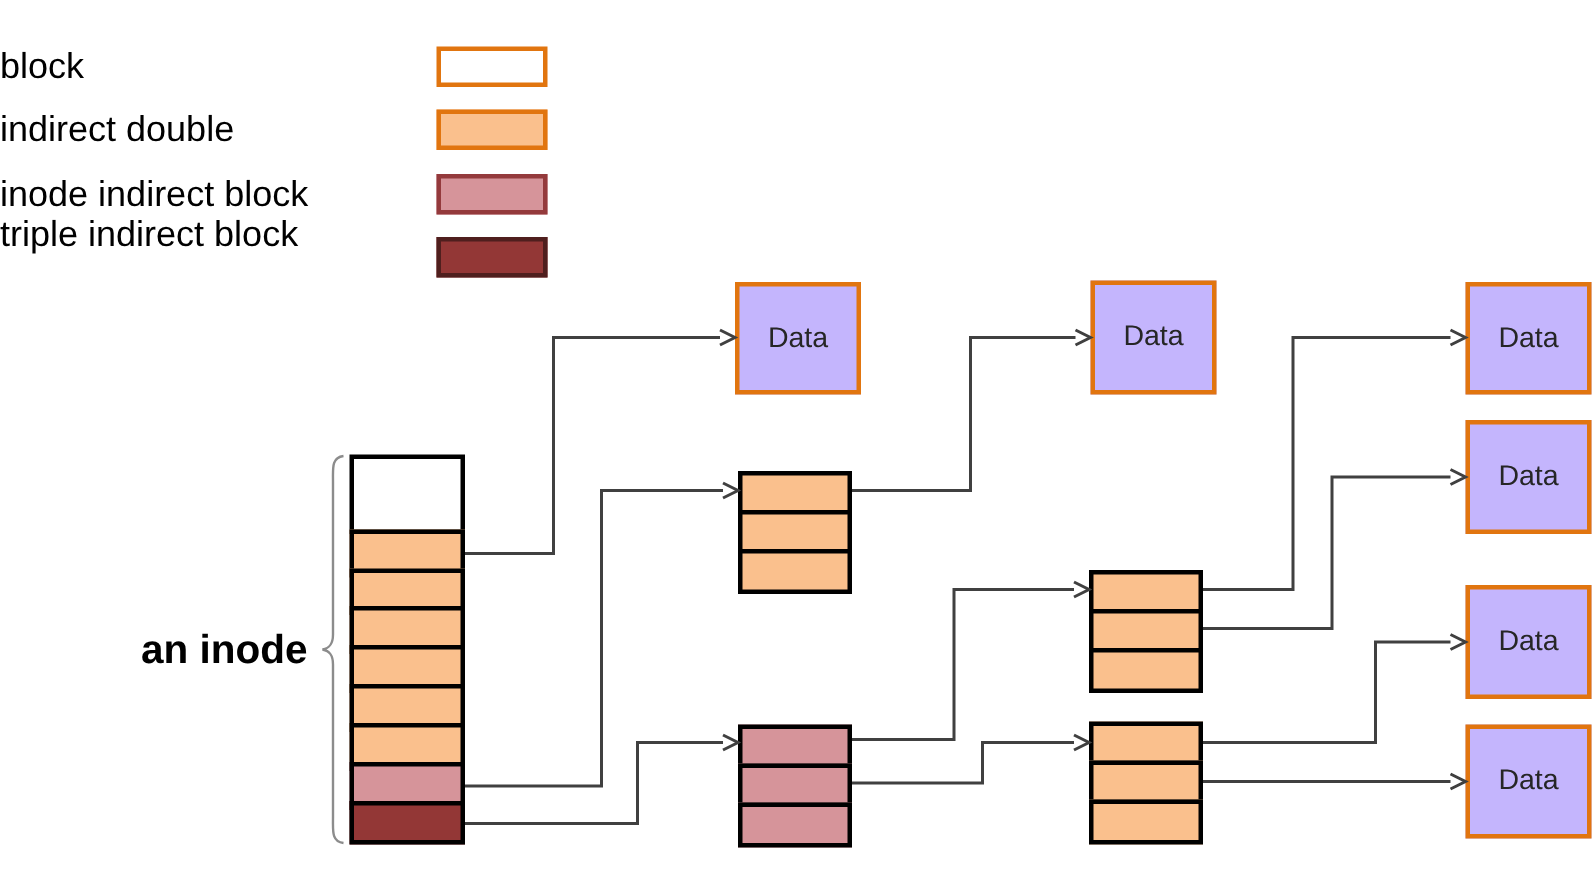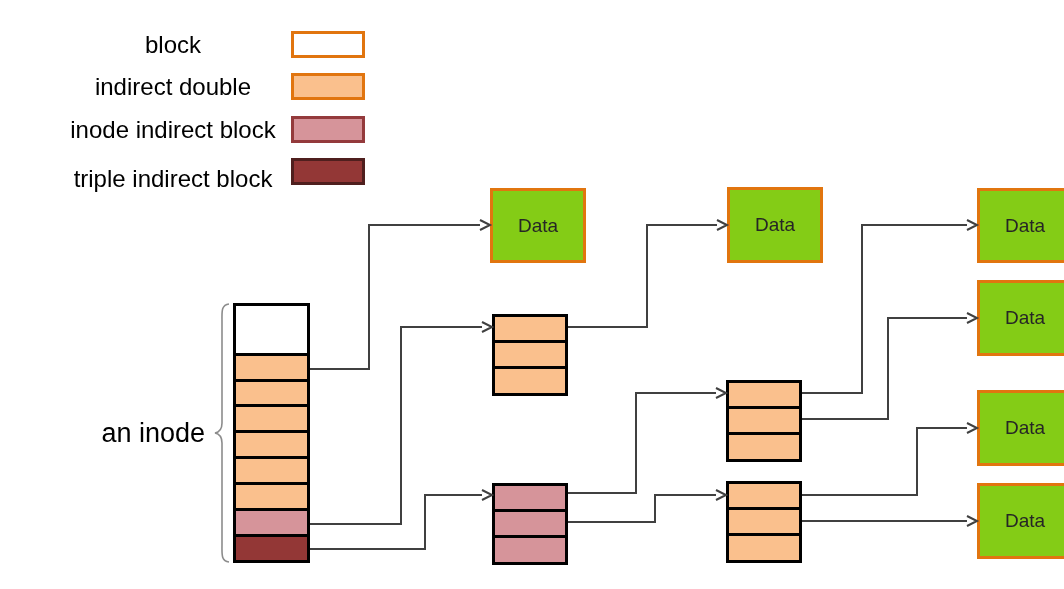--- a/index.html
+++ b/index.html
@@ -4,21 +4,21 @@
 <style>
   html,body{margin:0;padding:0;background:#ffffff;}
   #canvas{
     position:relative;width:1064px;height:589px;background:#fff;overflow:hidden;
     font-family:"Liberation Sans", sans-serif;
   }
   .abs{position:absolute;}
   
   .legend-label{
     position:absolute;left:0;width:266px;height:30px;line-height:30px;
-    text-align:center;font-size:24px;color:var(--text,#000);white-space:nowrap;padding-left:40px;
+    text-align:left;font-size:24px;color:var(--text,#000);white-space:nowrap;
   }
   .legend-swatch{
     position:absolute;left:291px;width:74px;height:27px;
     border:3px solid;box-sizing:border-box;
   }
   
   .t-block   {background:#ffffff;           border-color:var(--orange,#E1750F);}
   .t-indirect{background:var(--orange_fill,#FAC08D); border-color:var(--orange,#E1750F);}
   .t-double  {background:var(--pink_fill,#D6949A);   border-color:var(--maroon,#943A3C);}
   .t-triple  {background:var(--dark_fill,#933736);   border-color:var(--dark_border,#4F1F1E);}
@@ -31,51 +31,51 @@
   
   .stack{position:absolute;width:76px;}
   .srow{position:absolute;left:0;width:76px;border:3px solid;box-sizing:border-box;}
   .r1{top:0;height:29px;} .r2{top:26px;height:29px;} .r3{top:52px;height:30px;}
   #stack-single{left:492px;top:314px;height:79px;}
   #stack-double{left:492px;top:483px;height:78px;}
   #stack-mid1  {left:726px;top:380px;height:82px;}
   #stack-mid2  {left:726px;top:481px;height:82px;}
   
   .data-box{
-    position:absolute;width:96px;height:76px;background:#84cc16;
+    position:absolute;width:84px;height:76px;background:#c4b5fd;
     border:3px solid var(--orange,#E1750F);box-sizing:border-box;
     display:flex;align-items:center;justify-content:center;
     font-size:19px;color:var(--data_text,#262626);
   }
   #d1{left:490px;top:188px;height:75px;}
   #d2{left:727px;top:187px;}
   #d3{left:977px;top:188px;height:75px;}
   #d4{left:977px;top:280px;}
   #d5{left:977px;top:390px;}
   #d6{left:977px;top:483px;}
   
   #inode-label{
     position:absolute;left:0;top:417px;width:205px;height:32px;line-height:32px;
-    text-align:right;font-size:27px;color:var(--text,#000);white-space:nowrap;
+    text-align:right;font-size:27px;color:var(--text,#000);white-space:nowrap;font-weight:bold;
   }
   
   #wires{position:absolute;left:0;top:0;width:1064px;height:589px;pointer-events:none;}
   #wires polyline{fill:none;stroke:var(--line,#404040);stroke-width:2;}
   #wires .brace{fill:none;stroke:var(--brace,#8C8C8C);stroke-width:1.6;}
 </style>
 </head>
 <body>
 
 <div id="canvas">
 
   <div>
     <div class="legend-label" style="top:30px">block</div>
     <div class="legend-label" style="top:72px">indirect double</div>
     <div class="legend-label" style="top:115px">inode indirect block</div>
-    <div class="legend-label" style="top:164px">triple indirect block</div>
+    <div class="legend-label" style="top:142px">triple indirect block</div>
     <div class="legend-swatch t-block" style="top:31px"></div>
     <div class="legend-swatch t-indirect" style="top:73px"></div>
     <div class="legend-swatch t-double" style="top:116px"></div>
     <div class="legend-swatch t-triple" style="top:158px"></div>
   </div>
 
   <div id="inode-label">an inode</div>
 
   <div id="inode" class="abs">
     <div class="icell ic0 t-block"></div>

